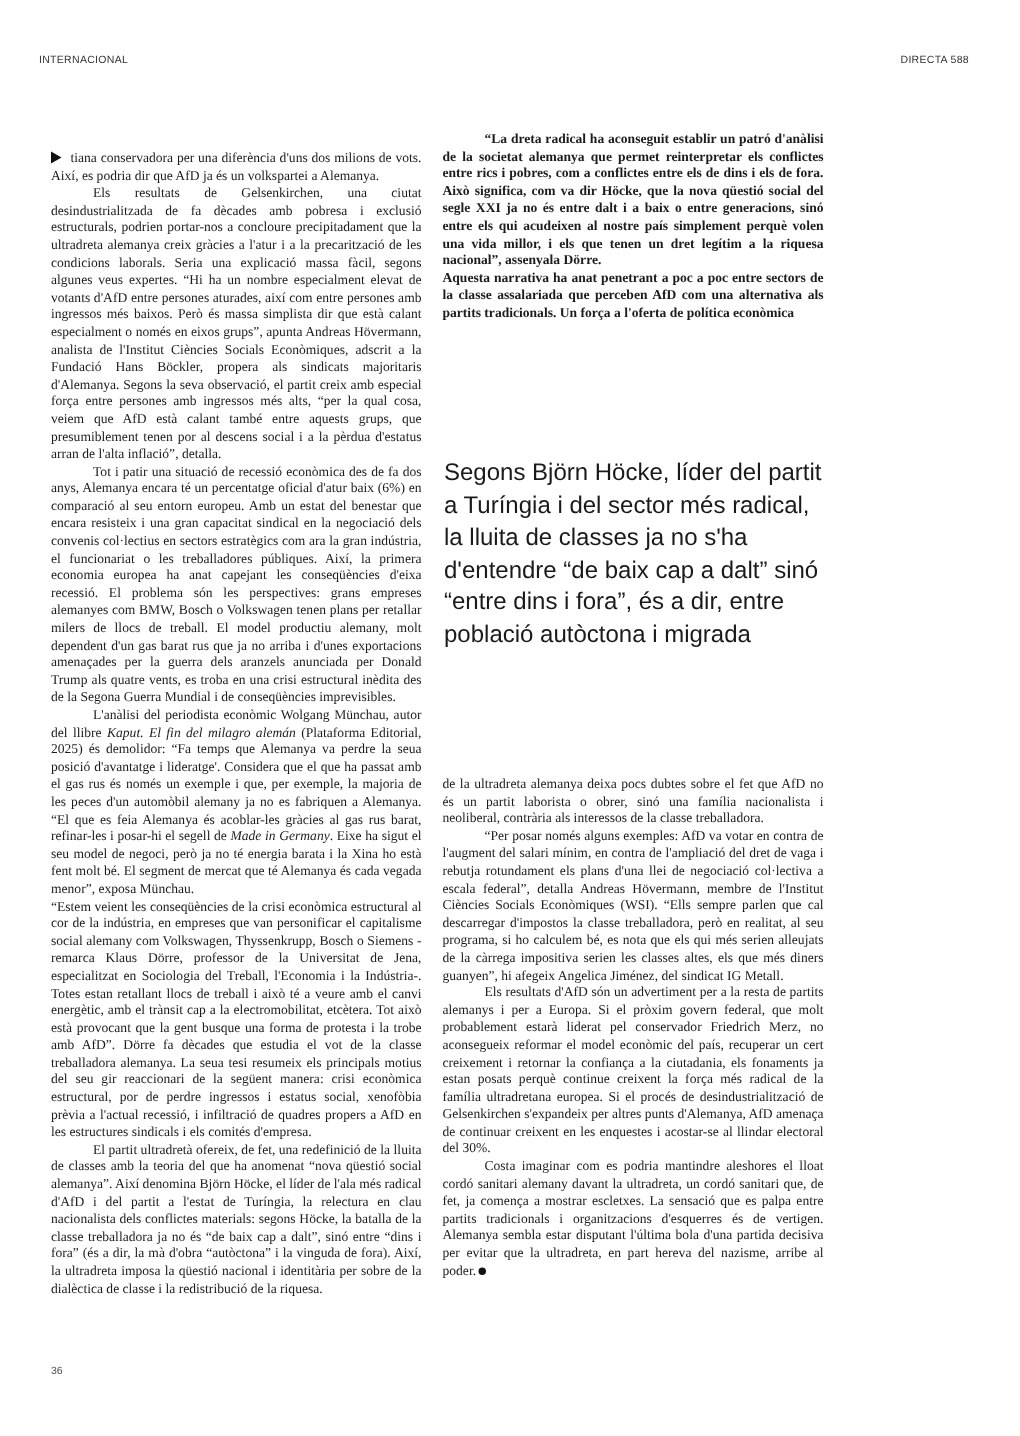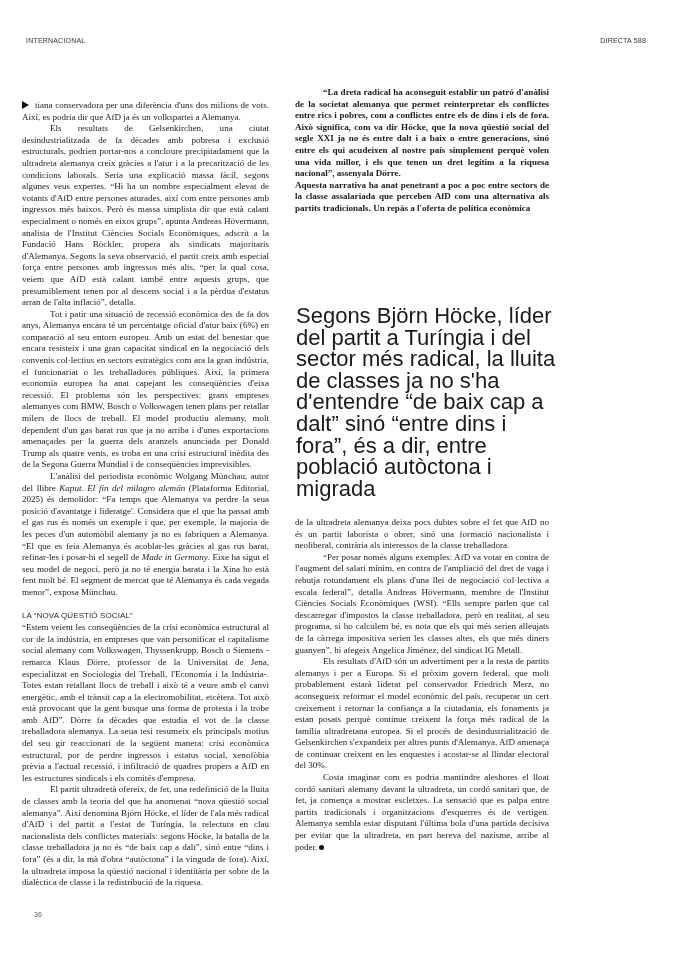--- a/index.html
+++ b/index.html
@@ -8,73 +8,72 @@
     position: absolute; top: 37px; font-family: "Liberation Sans", sans-serif;
     font-size: 7px; letter-spacing: 0.2px; color: #333; text-transform: uppercase;
   }
   .rh-left { left: 26px; }
   .rh-right { right: 34px; }
   .column {
     position: absolute; font-family: "Liberation Serif", serif;
     font-size: 9.05px; line-height: 11.6px; text-align: justify; color: #1c1c1c;
     hyphens: auto;
   }
-  .col-left { left: 22px; top: 100px; width: 247px; }
+  .col-left { left: 34px; top: 100px; width: 247px; }
   .col-right { left: 295px; width: 254px; }
   .col-right.top { top: 87px; font-weight: bold; }
   .col-right.bottom { top: 517px; }
   .column p { margin: 0; }
   .column p.indent { text-indent: 28px; }
   .section-heading {
     font-family: "Liberation Sans", sans-serif; font-size: 8px; text-transform: uppercase;
     margin: 11px 0 1px 0; letter-spacing: 0.1px; color: #2a2a2a;
   }
   .start-arrow {
     display: inline-block; width: 0; height: 0;
     border-top: 4px solid transparent; border-bottom: 4px solid transparent;
     border-left: 7px solid #111; margin-right: 6px; vertical-align: -1px;
   }
   .end-dot {
     display: inline-block; width: 5px; height: 5px; border-radius: 50%;
     background: #111; margin-left: 2px; vertical-align: 0px;
   }
   .pullquote {
     position: absolute; left: 296px; top: 305px; width: 260px;
-    font-family: "Liberation Sans", sans-serif; font-size: 22px; line-height: 21.6px;
+    font-family: "Liberation Sans", sans-serif; font-size: 16px; line-height: 21.6px;
     color: #1a1a1a; font-weight: normal;
   }
   .folio {
     position: absolute; left: 34px; top: 911px;
     font-family: "Liberation Sans", sans-serif; font-size: 7px; color: #555;
   }
   em { }
 </style>
 </head>
 <body>
 
 <div class="running-head rh-left">INTERNACIONAL</div>
 <div class="running-head rh-right">DIRECTA 588</div>
 
 <div class="column col-left">
   <p><span class="start-arrow"></span><span>tiana conservadora per una diferència d'uns dos milions de vots. Així, es podria dir que AfD ja és un volkspartei a Alemanya.</span></p>
   <p class="indent">Els resultats de Gelsenkirchen, una ciutat desindustrialitzada de fa dècades amb pobresa i exclusió estructurals, podrien portar-nos a concloure precipitadament que la ultradreta alemanya creix gràcies a l'atur i a la precarització de les condicions laborals. Seria una explicació massa fàcil, segons algunes veus expertes. “Hi ha un nombre especialment elevat de votants d'AfD entre persones aturades, així com entre persones amb ingressos més baixos. Però és massa simplista dir que està calant especialment o només en eixos grups”, apunta Andreas Hövermann, analista de l'Institut Ciències Socials Econòmiques, adscrit a la Fundació Hans Böckler, propera als sindicats majoritaris d'Alemanya. Segons la seva observació, el partit creix amb especial força entre persones amb ingressos més alts, “per la qual cosa, veiem que AfD està calant també entre aquests grups, que presumiblement tenen por al descens social i a la pèrdua d'estatus arran de l'alta inflació”, detalla.</p>
   <p class="indent">Tot i patir una situació de recessió econòmica des de fa dos anys, Alemanya encara té un percentatge oficial d'atur baix (6%) en comparació al seu entorn europeu. Amb un estat del benestar que encara resisteix i una gran capacitat sindical en la negociació dels convenis col·lectius en sectors estratègics com ara la gran indústria, el funcionariat o les treballadores públiques. Així, la primera economia europea ha anat capejant les conseqüències d'eixa recessió. El problema són les perspectives: grans empreses alemanyes com BMW, Bosch o Volkswagen tenen plans per retallar milers de llocs de treball. El model productiu alemany, molt dependent d'un gas barat rus que ja no arriba i d'unes exportacions amenaçades per la guerra dels aranzels anunciada per Donald Trump als quatre vents, es troba en una crisi estructural inèdita des de la Segona Guerra Mundial i de conseqüències imprevisibles.</p>
   <p class="indent"><span>L'anàlisi del periodista econòmic Wolgang Münchau, autor del llibre </span><em>Kaput. El fin del milagro alemán</em><span> (Plataforma Editorial, 2025) és demolidor: “Fa temps que Alemanya va perdre la seua posició d'avantatge i lideratge'. Considera que el que ha passat amb el gas rus és només un exemple i que, per exemple, la majoria de les peces d'un automòbil alemany ja no es fabriquen a Alemanya. “El que es feia Alemanya és acoblar-les gràcies al gas rus barat, refinar-les i posar-hi el segell de </span><em>Made in Germany</em><span>. Eixe ha sigut el seu model de negoci, però ja no té energia barata i la Xina ho està fent molt bé. El segment de mercat que té Alemanya és cada vegada menor”, exposa Münchau.</span></p>
-  <div class="section-heading">LA “NOVA QÜESTIÓ SOCIAL”</div>
   <p>“Estem veient les conseqüències de la crisi econòmica estructural al cor de la indústria, en empreses que van personificar el capitalisme social alemany com Volkswagen, Thyssenkrupp, Bosch o Siemens -remarca Klaus Dörre, professor de la Universitat de Jena, especialitzat en Sociologia del Treball, l'Economia i la Indústria-. Totes estan retallant llocs de treball i això té a veure amb el canvi energètic, amb el trànsit cap a la electromobilitat, etcètera. Tot això està provocant que la gent busque una forma de protesta i la trobe amb AfD”. Dörre fa dècades que estudia el vot de la classe treballadora alemanya. La seua tesi resumeix els principals motius del seu gir reaccionari de la següent manera: crisi econòmica estructural, por de perdre ingressos i estatus social, xenofòbia prèvia a l'actual recessió, i infiltració de quadres propers a AfD en les estructures sindicals i els comités d'empresa.</p>
   <p class="indent">El partit ultradretà ofereix, de fet, una redefinició de la lluita de classes amb la teoria del que ha anomenat “nova qüestió social alemanya”. Així denomina Björn Höcke, el líder de l'ala més radical d'AfD i del partit a l'estat de Turíngia, la relectura en clau nacionalista dels conflictes materials: segons Höcke, la batalla de la classe treballadora ja no és “de baix cap a dalt”, sinó entre “dins i fora” (és a dir, la mà d'obra “autòctona” i la vinguda de fora). Així, la ultradreta imposa la qüestió nacional i identitària per sobre de la dialèctica de classe i la redistribució de la riquesa.</p>
 </div>
 
 <div class="column col-right top">
   <p class="indent">“La dreta radical ha aconseguit establir un patró d'anàlisi de la societat alemanya que permet reinterpretar els conflictes entre rics i pobres, com a conflictes entre els de dins i els de fora. Això significa, com va dir Höcke, que la nova qüestió social del segle XXI ja no és entre dalt i a baix o entre generacions, sinó entre els qui acudeixen al nostre país simplement perquè volen una vida millor, i els que tenen un dret legítim a la riquesa nacional”, assenyala Dörre.</p>
-  <p>Aquesta narrativa ha anat penetrant a poc a poc entre sectors de la classe assalariada que perceben AfD com una alternativa als partits tradicionals. Un repàs a l'oferta de política econòmica</p>
+  <p>Aquesta narrativa ha anat penetrant a poc a poc entre sectors de la classe assalariada que perceben AfD com una alternativa als partits tradicionals. Un força a l'oferta de política econòmica</p>
 </div>
 
 <div class="pullquote">Segons Björn Höcke, líder del partit a Turíngia i del sector més radical, la lluita de classes ja no s'ha d'entendre “de baix cap a dalt” sinó “entre dins i fora”, és a dir, entre població autòctona i migrada</div>
 
 <div class="column col-right bottom">
-  <p>de la ultradreta alemanya deixa pocs dubtes sobre el fet que AfD no és un partit laborista o obrer, sinó una formació nacionalista i neoliberal, contrària als interessos de la classe treballadora.</p>
+  <p>de la ultradreta alemanya deixa pocs dubtes sobre el fet que AfD no és un partit laborista o obrer, sinó una família nacionalista i neoliberal, contrària als interessos de la classe treballadora.</p>
   <p class="indent">“Per posar només alguns exemples: AfD va votar en contra de l'augment del salari mínim, en contra de l'ampliació del dret de vaga i rebutja rotundament els plans d'una llei de negociació col·lectiva a escala federal”, detalla Andreas Hövermann, membre de l'Institut Ciències Socials Econòmiques (WSI). “Ells sempre parlen que cal descarregar d'impostos la classe treballadora, però en realitat, al seu programa, si ho calculem bé, es nota que els qui més serien alleujats de la càrrega impositiva serien les classes altes, els que més diners guanyen”, hi afegeix Angelica Jiménez, del sindicat IG Metall.</p>
   <p class="indent">Els resultats d'AfD són un advertiment per a la resta de partits alemanys i per a Europa. Si el pròxim govern federal, que molt probablement estarà liderat pel conservador Friedrich Merz, no aconsegueix reformar el model econòmic del país, recuperar un cert creixement i retornar la confiança a la ciutadania, els fonaments ja estan posats perquè continue creixent la força més radical de la família ultradretana europea. Si el procés de desindustrialització de Gelsenkirchen s'expandeix per altres punts d'Alemanya, AfD amenaça de continuar creixent en les enquestes i acostar-se al llindar electoral del 30%.</p>
   <p class="indent"><span>Costa imaginar com es podria mantindre aleshores el lloat cordó sanitari alemany davant la ultradreta, un cordó sanitari que, de fet, ja comença a mostrar escletxes. La sensació que es palpa entre partits tradicionals i organitzacions d'esquerres és de vertigen. Alemanya sembla estar disputant l'última bola d'una partida decisiva per evitar que la ultradreta, en part hereva del nazisme, arribe al poder.</span><span class="end-dot"></span></p>
 </div>
 
 <div class="folio">36</div>
 
 </body></html>

